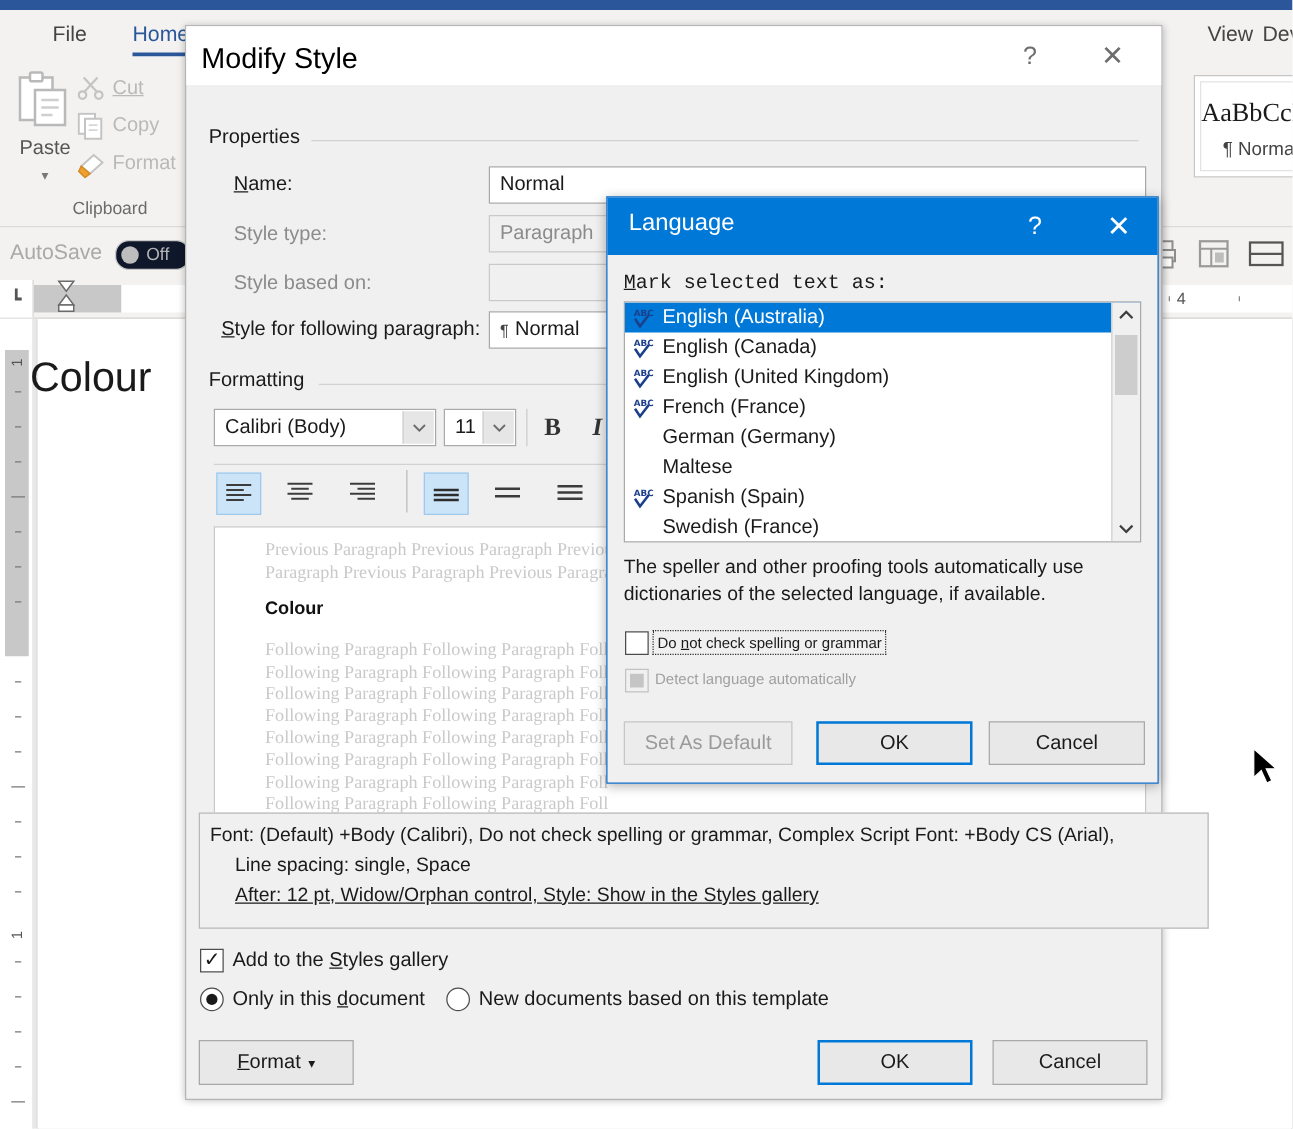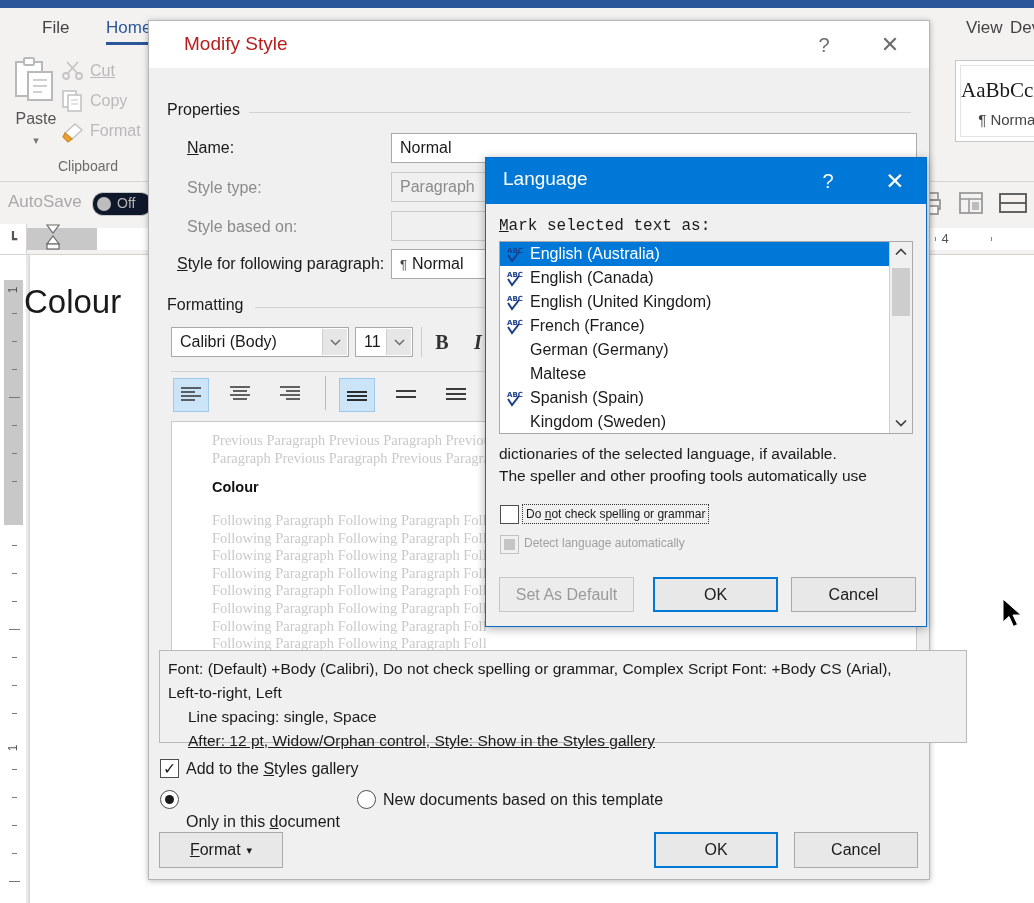--- a/index.html
+++ b/index.html
@@ -50,21 +50,21 @@
   .sg-inner{position:absolute;left:4px;top:4px;right:4px;bottom:4px;background:#ffffff;border:1px solid #e3e3e3;text-align:center;}
   .sg-aa{position:absolute;left:0;right:0;top:12px;font-family:"Liberation Serif",serif;font-size:21px;color:#1a1a1a;}
   .sg-nm{position:absolute;left:0;right:0;top:45px;font-size:15px;color:#444;}
 
   
   #modify-style{
     position:absolute;left:148px;top:20px;width:780px;height:858px;
     background:#f0f0f0;border:1px solid #b5b5b5;box-shadow:0 1px 6px rgba(0,0,0,.28);
   }
   .ms-title{position:absolute;left:0;top:0;width:100%;height:47px;background:#ffffff;}
-  .ms-title-text{position:absolute;left:35px;top:12px;font-size:19px;color:#b91c1c;}
+  .ms-title-text{position:absolute;left:12px;top:12px;font-size:23px;color:#000000;}
   .ms-help{position:absolute;right:88px;top:9px;width:34px;height:30px;font-size:20px;color:#6d6d6d;text-align:center;line-height:30px;cursor:default;}
   .ms-close{position:absolute;right:22px;top:9px;width:34px;height:30px;text-align:center;line-height:30px;font-size:22px;color:#6d6d6d;}
   .sec-label{position:absolute;font-size:16px;color:#1a1a1a;background:#f0f0f0;padding-right:8px;}
   .sec-rule{position:absolute;height:1px;background:#d2d2d2;}
   .fld-label{position:absolute;font-size:16px;color:#1a1a1a;white-space:nowrap;}
   .fld-label.dim{color:#8b8b8b;}
   .u{text-decoration:underline;}
   .txtbox{position:absolute;background:#ffffff;border:1px solid #a9a9a9;font-size:16px;color:#1a1a1a;
           display:flex;align-items:center;padding-left:8px;box-sizing:border-box;}
   .combo{position:absolute;background:#ffffff;border:1px solid #a9a9a9;box-sizing:border-box;font-size:16px;color:#1a1a1a;}
@@ -424,34 +424,33 @@
       <div class="pv-grey">Following Paragraph Following Paragraph Foll</div>
       <div class="pv-grey">Following Paragraph Following Paragraph Foll</div>
       <div class="pv-grey">Following Paragraph Following Paragraph Foll</div>
       <div class="pv-grey">Following Paragraph Following Paragraph Foll</div>
       <div class="pv-grey">Following Paragraph Following Paragraph Foll</div>
     </div>
   </div>
 
   <div class="descbox" style="left:10px;top:629px;width:808px;height:93px;padding:6px 8px;box-sizing:border-box;">
     <div>Font: (Default) +Body (Calibri), Do not check spelling or grammar, Complex Script Font: +Body CS (Arial),</div>
-    <div>Left-to-right, Left</div>
     <div style="padding-left:20px;">Line spacing:  single, Space</div>
     <div style="padding-left:20px;text-decoration:underline;">After:  12 pt, Widow/Orphan control, Style: Show in the Styles gallery</div>
   </div>
 
   <div class="chk" style="left:11px;top:738px;">
     <span class="tick">✓</span>
   </div>
   <div class="fld-label" style="left:37px;top:739px;">Add to the <span class="u">S</span>tyles gallery</div>
 
   <div class="rad" style="left:11px;top:769px;">
     <span class="dot"></span>
   </div>
-  <div class="fld-label" style="left:37px;top:770px;margin-top:22px;">Only in this <span class="u">d</span>ocument</div>
+  <div class="fld-label" style="left:37px;top:770px;">Only in this <span class="u">d</span>ocument</div>
 
   <div class="rad" style="left:208px;top:769px;"></div>
   <div class="fld-label" style="left:234px;top:770px;">New documents based on this template</div>
 
   <div class="btn" style="left:10px;top:811px;width:124px;height:36px;">
     <span><span class="u">F</span>ormat</span>
     <span style="margin-left:6px;font-size:11px;">▾</span>
   </div>
   <div class="btn def" style="left:505px;top:811px;width:124px;height:36px;">
     <span>OK</span>
@@ -519,41 +518,41 @@
       <span class="abc">
         <svg width="20" height="18" viewBox="0 0 20 18">
           <text x="1" y="8" font-family="DejaVu Sans, sans-serif" font-size="7" font-weight="bold" fill="#1b3f8b">ABC</text>
           <path d="M2 10 L6 16 L13 7" fill="none" stroke="#1b3f8b" stroke-width="2"></path>
         </svg>
       </span>
       <span>Spanish (Spain)</span>
     </div>
     <div class="lb-item">
       <span class="abc"></span>
-      <span>Kingdom (Sweden)</span>
+      <span>Swedish (France)</span>
     </div>
 
     <div class="lb-scroll">
       <div class="arw" style="top:0;">
         <svg width="12" height="8" viewBox="0 0 12 8">
             <path d="M1 6.5 L6 1.5 L11 6.5" fill="none" stroke="#404040" stroke-width="1.7"></path>
           </svg>
       </div>
       <div class="thumb"></div>
       <div class="arw" style="bottom:0;">
         <svg width="12" height="8" viewBox="0 0 12 8">
             <path d="M1 1.5 L6 6.5 L11 1.5" fill="none" stroke="#404040" stroke-width="1.7"></path>
           </svg>
       </div>
     </div>
   </div>
 
   <div class="lg-note" style="left:13px;top:285px;width:410px;">
+    <div>The speller and other proofing tools automatically use</div>
     <div>dictionaries of the selected language, if available.</div>
-    <div>The speller and other proofing tools automatically use</div>
   </div>
 
   <div class="chk" style="left:14px;top:347px;"></div>
   <div class="lg-chk-lbl dotted" style="left:38px;top:348px;padding:1px 2px;">Do <span class="u">n</span>ot check spelling or grammar</div>
 
   <div class="chk dis" style="left:14px;top:377px;">
       <span class="sq"></span>
     </div>
   <div class="lg-chk-lbl dim" style="left:38px;top:378px;">Detect language automatically</div>
 

